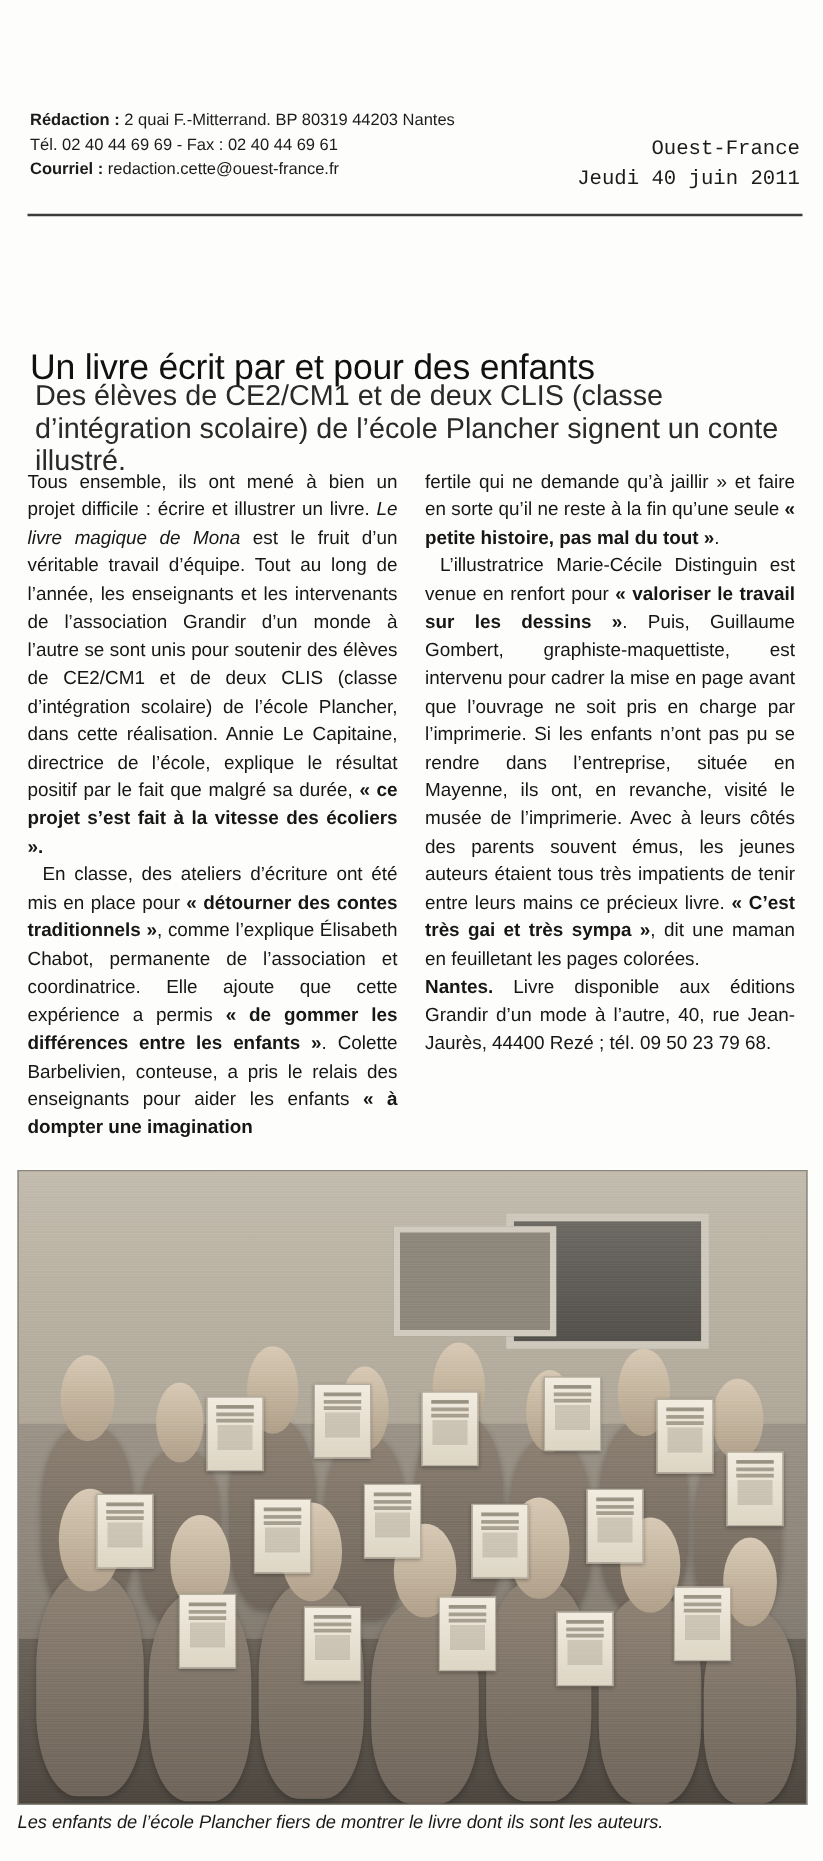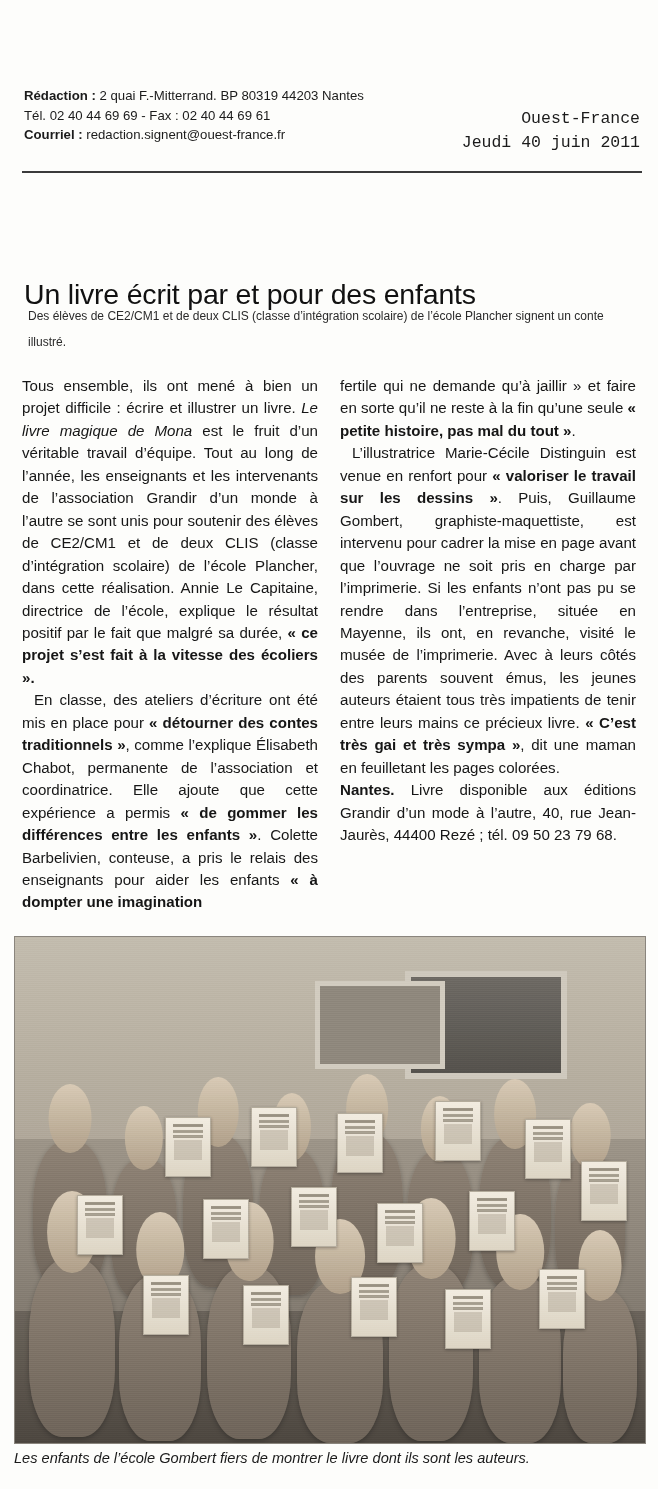--- a/index.html
+++ b/index.html
@@ -69,21 +69,21 @@
     line-height: 34px;
     font-weight: normal;
     letter-spacing: -0.2px;
     color: #111;
   }
   .standfirst {
     position: absolute;
     left: 28px;
     right: 28px;
     top: 303px;
-    font-size: 12px;
+    font-size: 23px;
     line-height: 26px;
     color: #2a2a2a;
   }
 
   
   .cols {
     position: absolute;
     left: 22px;
     right: 16px;
     top: 375px;
@@ -232,21 +232,21 @@
 
 <div class="page">
 
   <div class="masthead">
     <div class="masthead-left">
       <div>
         <span class="lbl">Rédaction :</span><span> 2 quai F.-Mitterrand. BP 80319 44203 Nantes</span>
       </div>
       <div>Tél. 02 40 44 69 69 - Fax : 02 40 44 69 61</div>
       <div>
-        <span class="lbl">Courriel :</span><span> redaction.signent@ouest-france.fr</span>
+        <span class="lbl">Courriel :</span><span> redaction.cette@ouest-france.fr</span>
       </div>
     </div>
     <div class="masthead-right">
       <div>Ouest-France</div>
       <div>Jeudi 40 juin 2011</div>
     </div>
   </div>
   <div class="rule"></div>
 
   <h1 class="headline">Un livre écrit par et pour des enfants</h1>
@@ -339,15 +339,15 @@
             <i></i>
           </div>
         <div class="book" style="left:524px; top:170px;">
             <i></i>
           </div>
       </div>
       <div class="grain"></div>
     </div>
   </div>
 
-  <div class="caption">Les enfants de l’école Gombert fiers de montrer le livre dont ils sont les auteurs.</div>
+  <div class="caption">Les enfants de l’école Plancher fiers de montrer le livre dont ils sont les auteurs.</div>
 
 </div>
 
 </body></html>

